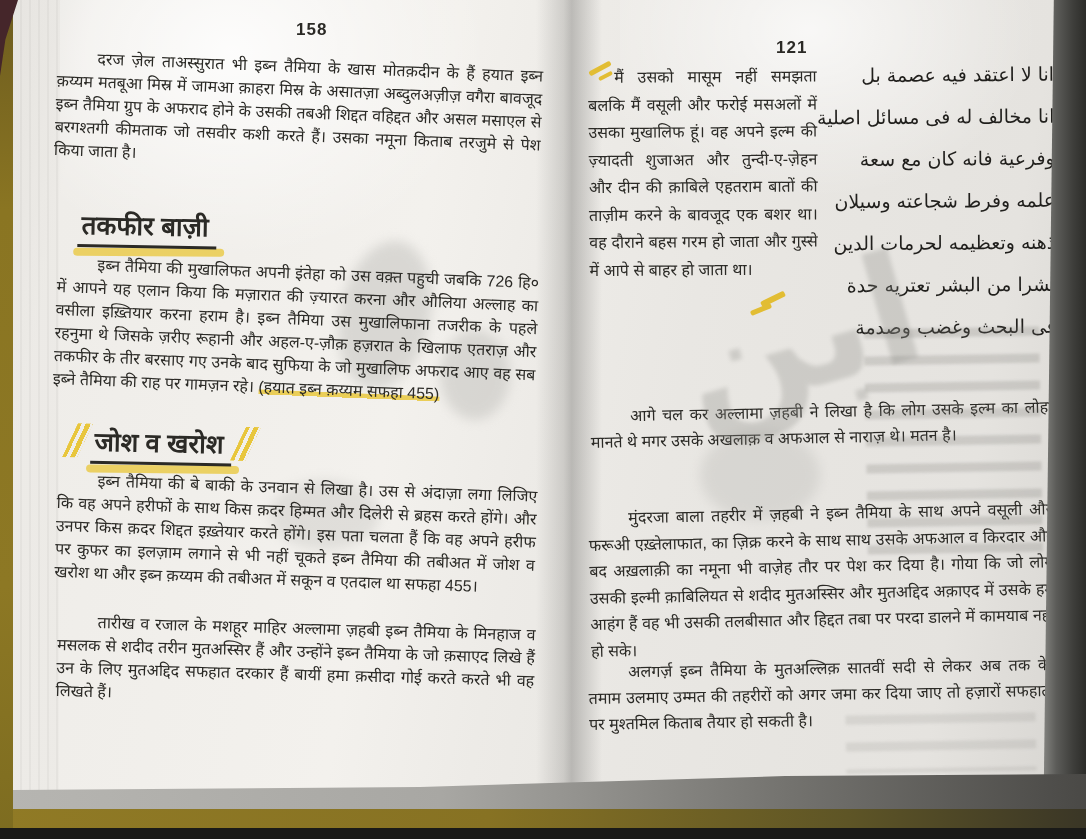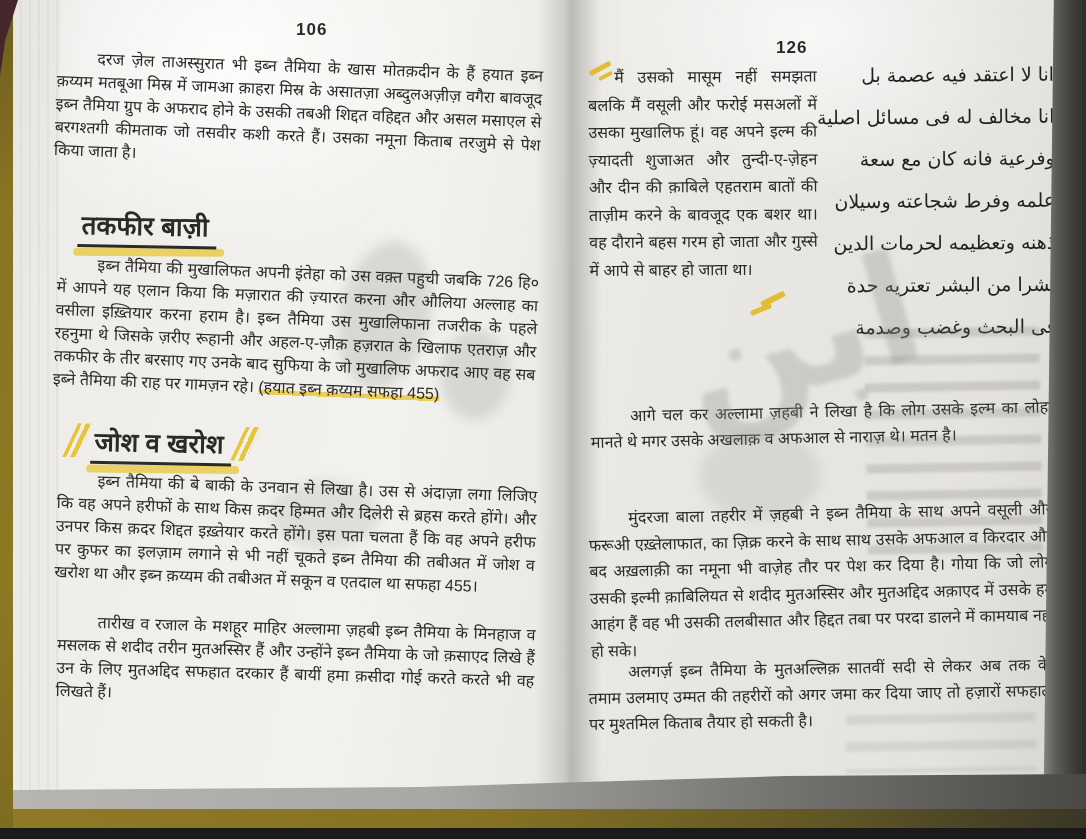--- a/index.html
+++ b/index.html
@@ -99,34 +99,34 @@
   <div class="bottom-black"></div>
   <div class="cover-left"></div>
   <div class="corner-triangle"></div>
 
   <div class="smudge" style="left:340px;top:240px;width:90px;height:150px;transform:rotate(12deg);"></div>
   <div class="smudge" style="left:440px;top:330px;width:70px;height:90px;"></div>
   <div class="smudge" style="left:270px;top:480px;width:110px;height:70px;opacity:.4;"></div>
   <div class="smudge" style="left:700px;top:430px;width:120px;height:90px;opacity:.45;"></div>
 
   <div class="page" id="page-106">
-    <div class="pagenum" style="left:238px;top:20px;">106</div>
+    <div class="pagenum" style="left:238px;top:20px;">158</div>
     <p class="para" id="p106-para1">दरज ज़ेल ताअस्सुरात भी इब्न तैमिया के खास मोतक़दीन के हैं हयात इब्न क़य्यम मतबूआ मिस्र में जामआ क़ाहरा मिस्र के असातज़ा अब्दुलअज़ीज़ वगैरा बावजूद इब्न तैमिया ग्रुप के अफराद होने के उसकी तबअी शिद्दत वहिद्दत और असल मसाएल से बरगश्तगी कीमताक जो तसवीर कशी करते हैं। उसका नमूना किताब तरजुमे से पेश किया जाता है।</p>
     <div class="heading" id="p106-h1">
       <span class="h-underline">तकफीर बाज़ी</span>
     </div>
     <p class="para" id="p106-para2"><span>इब्न तैमिया की मुखालिफत अपनी इंतेहा को उस वक़्त पहुची जबकि 726 हि० में आपने यह एलान किया कि मज़ारात की ज़्यारत करना और औलिया अल्लाह का वसीला इख़्तियार करना हराम है। इब्न तैमिया उस मुखालिफाना तजरीक के पहले रहनुमा थे जिसके ज़रीए रूहानी और अहल-ए-ज़ौक़ हज़रात के खिलाफ एतराज़ और तकफीर के तीर बरसाए गए उनके बाद सुफिया के जो मुखालिफ अफराद आए वह सब इब्ने तैमिया की राह पर गामज़न रहे।</span>
       <span class="ref-hl">(हयात इब्न क़य्यम सफहा 455)</span></p>
     <div class="heading" id="p106-h2"><span class="slash"></span><span class="h-underline">जोश व खरोश</span><span class="slash"></span></div>
     <p class="para" id="p106-para3">इब्न तैमिया की बे बाकी के उनवान से लिखा है। उस से अंदाज़ा लगा लिजिए कि वह अपने हरीफों के साथ किस क़दर हिम्मत और दिलेरी से ब्रहस करते होंगे। और उनपर किस क़दर शिद्दत इख़्तेयार करते होंगे। इस पता चलता हैं कि वह अपने हरीफ पर कुफर का इलज़ाम लगाने से भी नहीं चूकते इब्न तैमिया की तबीअत में जोश व खरोश था और इब्न क़य्यम की तबीअत में सकून व एतदाल था सफहा 455।</p>
     <p class="para" id="p106-para4">तारीख व रजाल के मशहूर माहिर अल्लामा ज़हबी इब्न तैमिया के मिनहाज व मसलक से शदीद तरीन मुतअस्सिर हैं और उन्होंने इब्न तैमिया के जो क़साएद लिखे हैं उन के लिए मुतअद्दिद सफहात दरकार हैं बायीं हमा क़सीदा गोई करते करते भी वह लिखते हैं।</p>
   </div>
 
   <div class="page" id="page-107">
-    <div class="pagenum" style="left:188px;top:38px;">126</div>
+    <div class="pagenum" style="left:188px;top:38px;">121</div>
 
     <div class="watermark" style="left:90px;top:250px;">ابن</div>
     <div class="bleed-lines" style="left:278px;top:328px;width:175px;height:230px;"></div>
     <div class="bleed-lines" style="left:258px;top:714px;width:190px;height:58px;opacity:.5;"></div>
 
     <div id="p107-cols">
       <p id="p107-hindi">मैं उसको मासूम नहीं समझता बलकि मैं वसूली और फरोई मसअलों में उसका मुखालिफ हूं। वह अपने इल्म की ज़्यादती शुजाअत और तुन्दी-ए-ज़ेहन और दीन की क़ाबिले एहतराम बातों की ताज़ीम करने के बावजूद एक बशर था। वह दौराने बहस गरम हो जाता और गुस्से में आपे से बाहर हो जाता था।</p>
       <div id="p107-arabic">
         <div>انا لا اعتقد فيه عصمة بل</div>
         <div>انا مخالف له فى مسائل اصلية</div>

